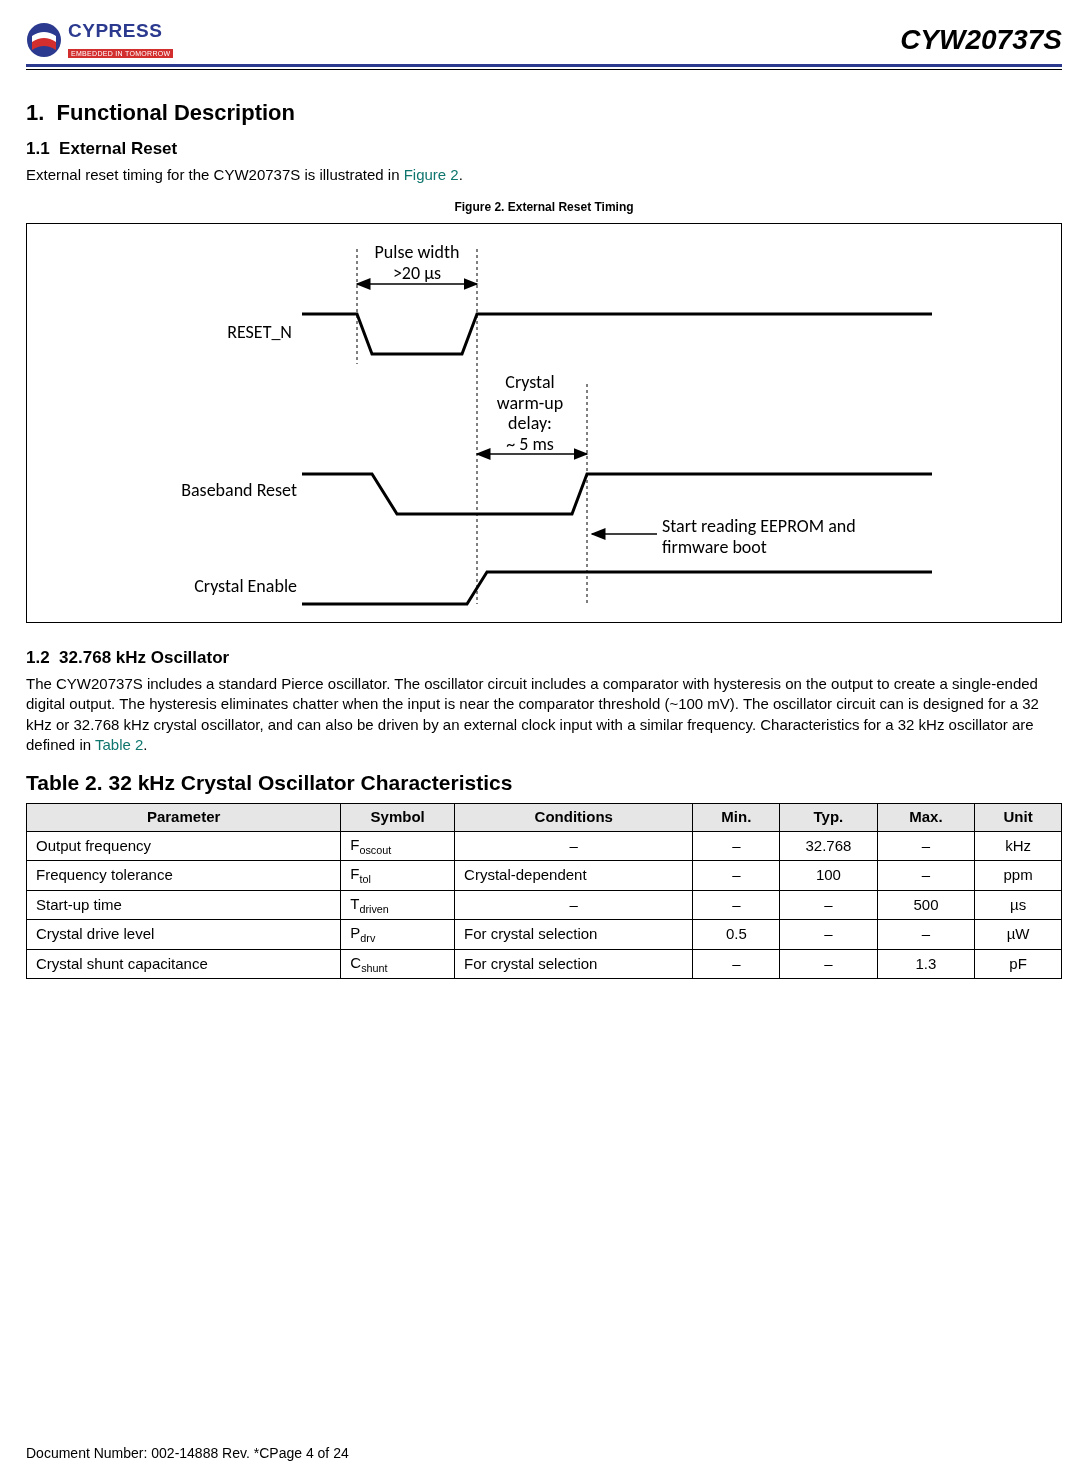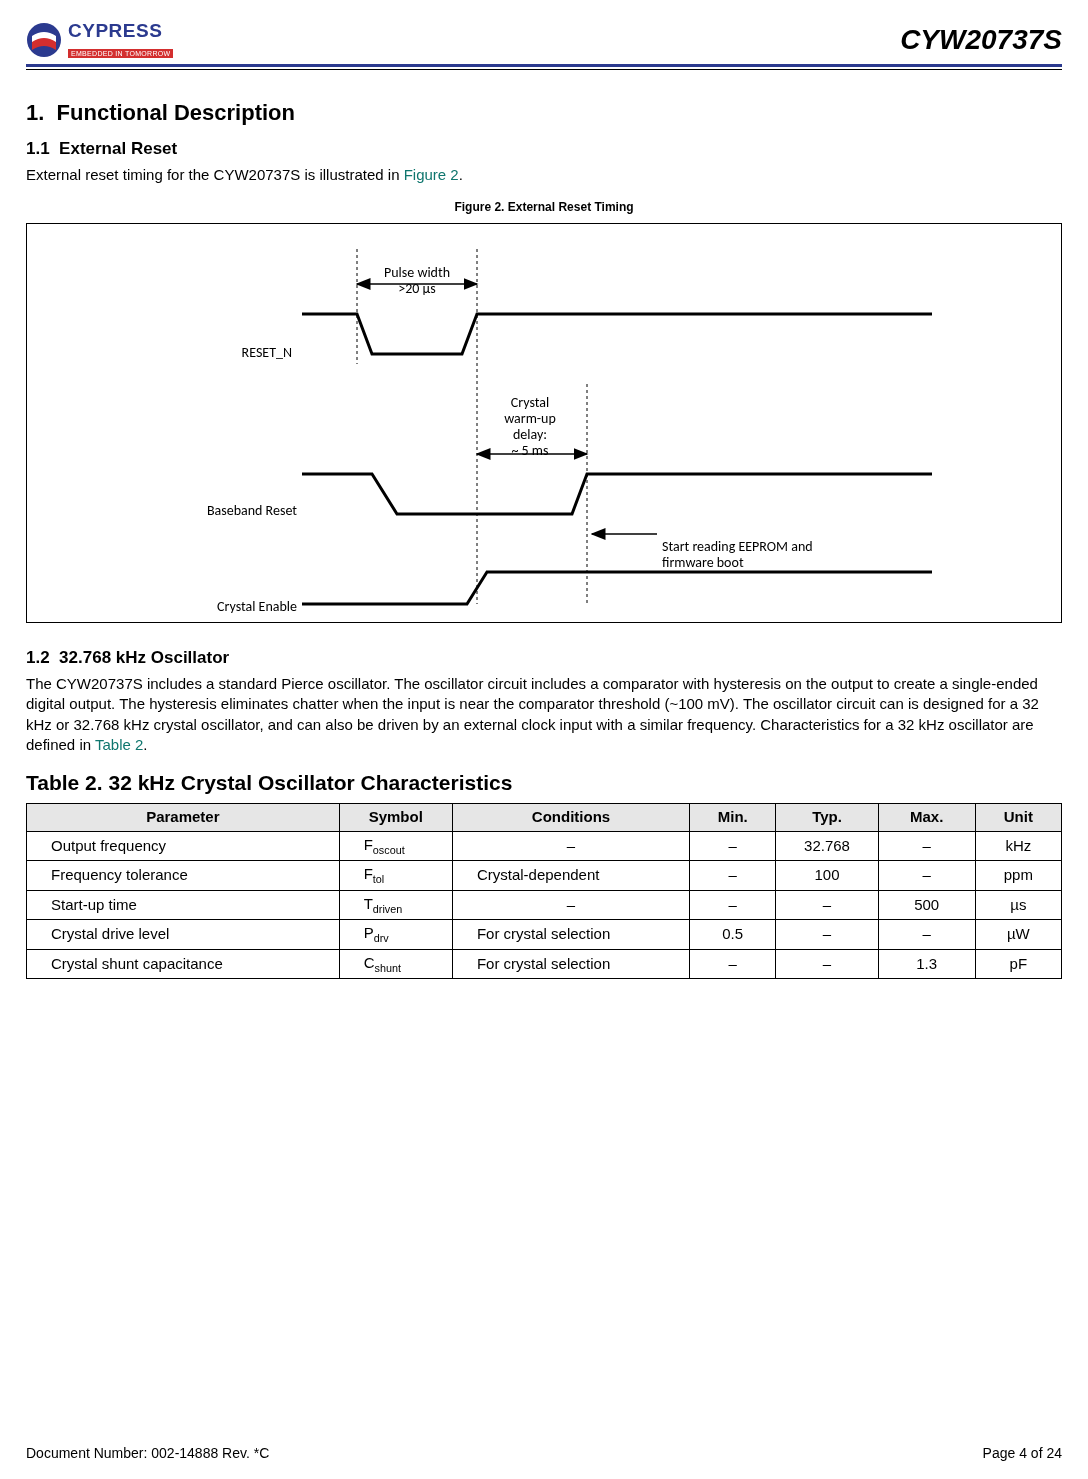--- a/index.html
+++ b/index.html
@@ -24,31 +24,31 @@
   }
   .part-num { font-size: 28px; font-weight: bold; font-style: italic; }
   .hr-thick { height: 3px; background: #2b3a8f; margin: 4px 26px 0 26px; }
   .hr-thin { height: 1px; background: #000; margin: 2px 26px 0 26px; }
   .content { padding: 28px 26px 0 26px; font-size: 15px; line-height: 1.35; }
   h1 { font-size: 22px; font-weight: bold; margin-bottom: 10px; }
   h2 { font-size: 17px; font-weight: bold; margin: 6px 0 4px 0; }
   .link { color: #0f766e; }
   .fig-title { text-align: center; font-weight: bold; font-size: 12px; margin: 10px 0 8px 0; }
   .figure-box { border: 1.5px solid #000; width: 100%; height: 400px; position: relative; margin-bottom: 24px; }
-  .fig-label { position: absolute; font-family: Calibri, Arial, sans-serif; font-size: 14px; text-align: center; line-height: 1.15; margin-top: 23px; }
+  .fig-label { position: absolute; font-family: Calibri, Arial, sans-serif; font-size: 18px; text-align: center; line-height: 1.15; }
   .para { margin: 4px 0 14px 0; }
   .tbl-title { font-weight: bold; font-size: 21px; margin: 10px 0 6px 0; }
   table { border-collapse: collapse; width: 100%; font-size: 15px; }
-  th, td { border: 1px solid #000; padding: 3px 24px; height: 26px; }
+  th, td { border: 1px solid #000; padding: 3px 9px; height: 26px; }
   th { background: #e6e6e6; font-weight: bold; text-align: center; }
   td.center { text-align: center; }
   sub { font-size: 0.72em; vertical-align: sub; }
   .footer {
     position: absolute; bottom: 18px; left: 26px; right: 26px;
-    display: flex; justify-content: space-between; font-size: 14px;
+    display: flex; font-size: 14px;
   }
   svg.waveform { position: absolute; top: 0; left: 0; }
 </style>
 </head>
 <body>
 
 <div class="header">
   <div class="logo-wrap">
     <svg class="logo-mark" viewBox="0 0 36 36">
       <circle cx="18" cy="18" r="17" fill="#2b3a8f"></circle>

